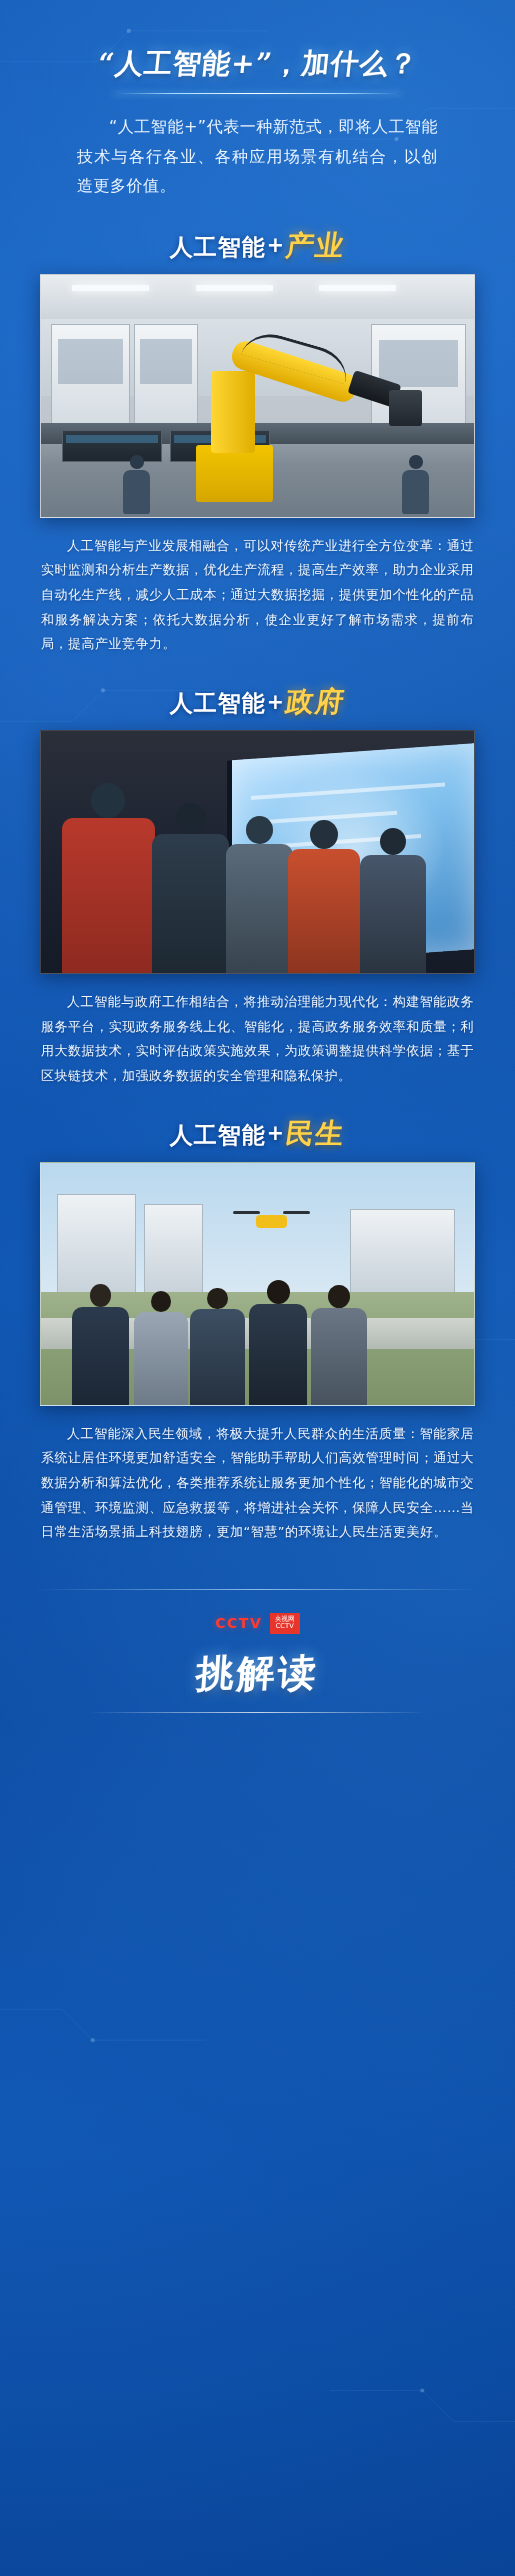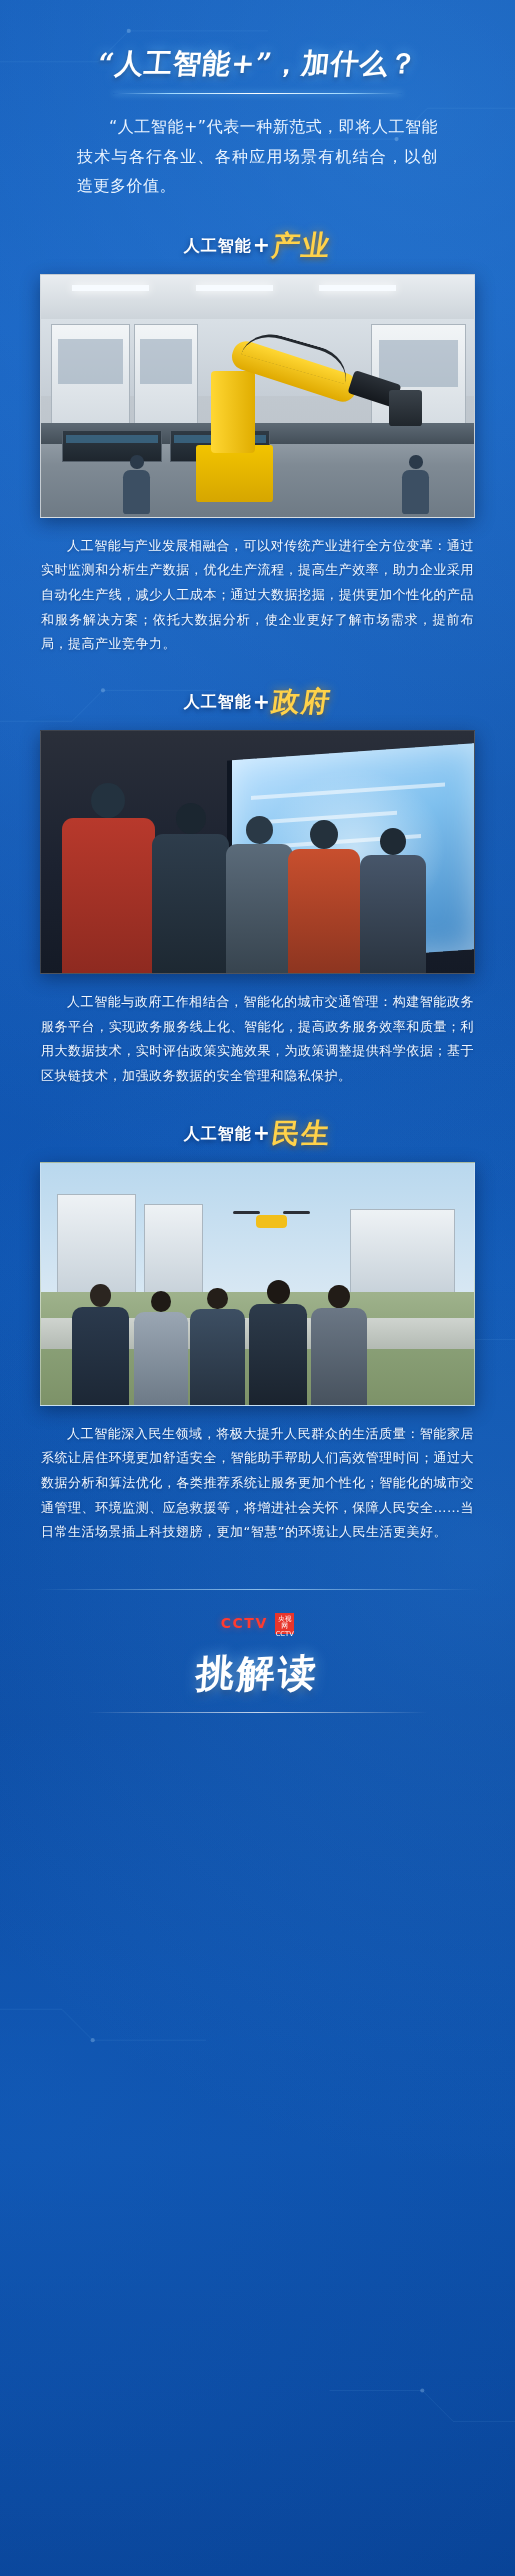--- a/index.html
+++ b/index.html
@@ -79,21 +79,21 @@
   .section{ position:relative; margin-top:31px; }
   .sec-title{
     text-align:center;
     margin:0 0 14.4px 0;
     line-height:1;
     white-space:nowrap;
   }
   .sec-title .t-ai{
     font-family:"DejaVu Serif", serif;
     font-weight:bold;
-    font-size:16px;
+    font-size:23px;
     color:#ffffff;
     letter-spacing:1px;
     vertical-align:middle;
     text-shadow:0 1.5px 5.2px rgba(0,25,70,.6);
   }
   .sec-title .t-plus{
     font-family:"DejaVu Sans", sans-serif;
     font-weight:bold;
     font-size:20.6px;
     color:#ffffff;
@@ -207,21 +207,21 @@
     font-family:"DejaVu Sans", sans-serif;
     font-weight:bold;
     font-size:14px;
     letter-spacing:1.5px;
     text-shadow:0 0 6.2px rgba(255,60,50,.5);
   }
   .cctv-sq{
     display:inline-block;
     vertical-align:middle;
     margin-left:5.2px;
-    width:19px;height:21.6px;
+    width:30px;height:21.6px;
     background:#e8352b;
     color:#fff;
     font-size:6.7px;
     line-height:7.7px;
     padding:3.1px 0 0 0;
     box-sizing:border-box;
     font-family:"DejaVu Sans", sans-serif;
   }
   .brand-big{
     margin-top:13.4px;
@@ -354,21 +354,21 @@
       <div class="p" style="left:247px;">
         <u style="width:28px;height:29px;background:#24313c;"></u>
         <v style="width:72px;height:124px;background:linear-gradient(180deg,#c84f2e,#8d3520);"></v>
       </div>
       <div class="p" style="left:319px;">
         <u style="width:26px;height:27px;background:#1f2a34;"></u>
         <v style="width:66px;height:118px;background:linear-gradient(180deg,#47566a,#2a3440);"></v>
       </div>
     </div>
 
-    <div class="body-text">人工智能与政府工作相结合，智能化的城市交通管理：构建智能政务服务平台，实现政务服务线上化、智能化，提高政务服务效率和质量；利用大数据技术，实时评估政策实施效果，为政策调整提供科学依据；基于区块链技术，加强政务数据的安全管理和隐私保护。</div>
+    <div class="body-text">人工智能与政府工作相结合，将推动治理能力现代化：构建智能政务服务平台，实现政务服务线上化、智能化，提高政务服务效率和质量；利用大数据技术，实时评估政策实施效果，为政策调整提供科学依据；基于区块链技术，加强政务数据的安全管理和隐私保护。</div>
   </div>
 
   <div class="section">
     <div class="sec-title">
       <span class="t-ai">人工智能</span><span class="t-plus">+</span><span class="t-key">民生</span>
     </div>
 
     <div class="photo ph3">
       <div class="sky"></div>
       <div class="bldg" style="left:15.5px;width:77px;height:98px;"></div>

